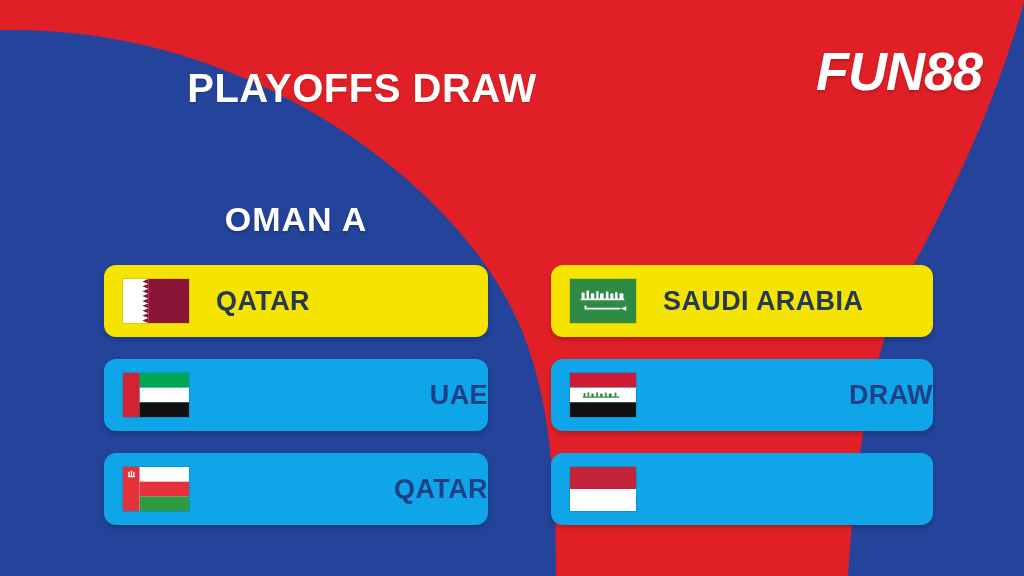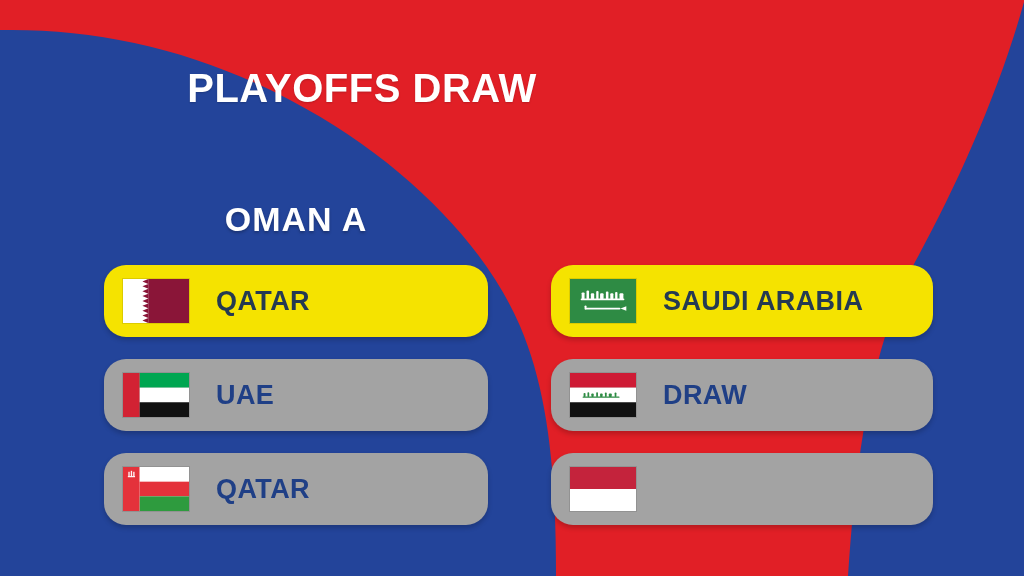--- a/index.html
+++ b/index.html
@@ -72,27 +72,27 @@
   .column { position: absolute; }
   #column-a { left: 104px; top: 265px; width: 384px; }
   #column-b { left: 551px; top: 265px; width: 382px; }
 
   
   .team-row {
     display: flex;
     align-items: center;
     height: 72px;
     margin-bottom: 22px;
-    border-radius: 22px;
+    border-radius: 12px;
     padding-left: 18px;
     box-sizing: border-box;
     box-shadow: 0 3px 5px rgba(0,0,0,0.20);
   }
   .team-row.highlight { background: #F5E300; }
-  .team-row.plain     { background: #a3a3a3; }
+  .team-row.plain     { background: #0ea5e9; justify-content: space-between; }
 
   .flag {
     width: 68px;
     height: 46px;
     flex: 0 0 68px;
     position: relative;
     overflow: hidden;
     border: 1px solid rgba(0,0,0,0.10);
     box-sizing: border-box;
   }
@@ -120,20 +120,21 @@
     <path d="M0,0 L1024,0 L1024,2 C1000,90 955,190 915,262
              C880,330 858,420 848,576
              L556,576
              C556,470 548,392 520,326
              C486,246 404,160 290,100
              C196,50 96,28 0,30 Z" fill="#E11F26"></path>
   </svg>
 
   <div class="title">PLAYOFFS DRAW</div>
 
+  <div class="brand">FUN88</div>
 
   <div class="group-title" id="group-a-title">OMAN A</div>
 
   <div class="column" id="column-a">
 
     <div class="team-row highlight">
       <span class="flag">
         <svg viewBox="0 0 68 46" preserveAspectRatio="none">
           <rect x="0" y="0" width="68" height="46" fill="#FFFFFF"></rect>
           <rect x="26" y="0" width="42" height="46" fill="#8A1538"></rect>

